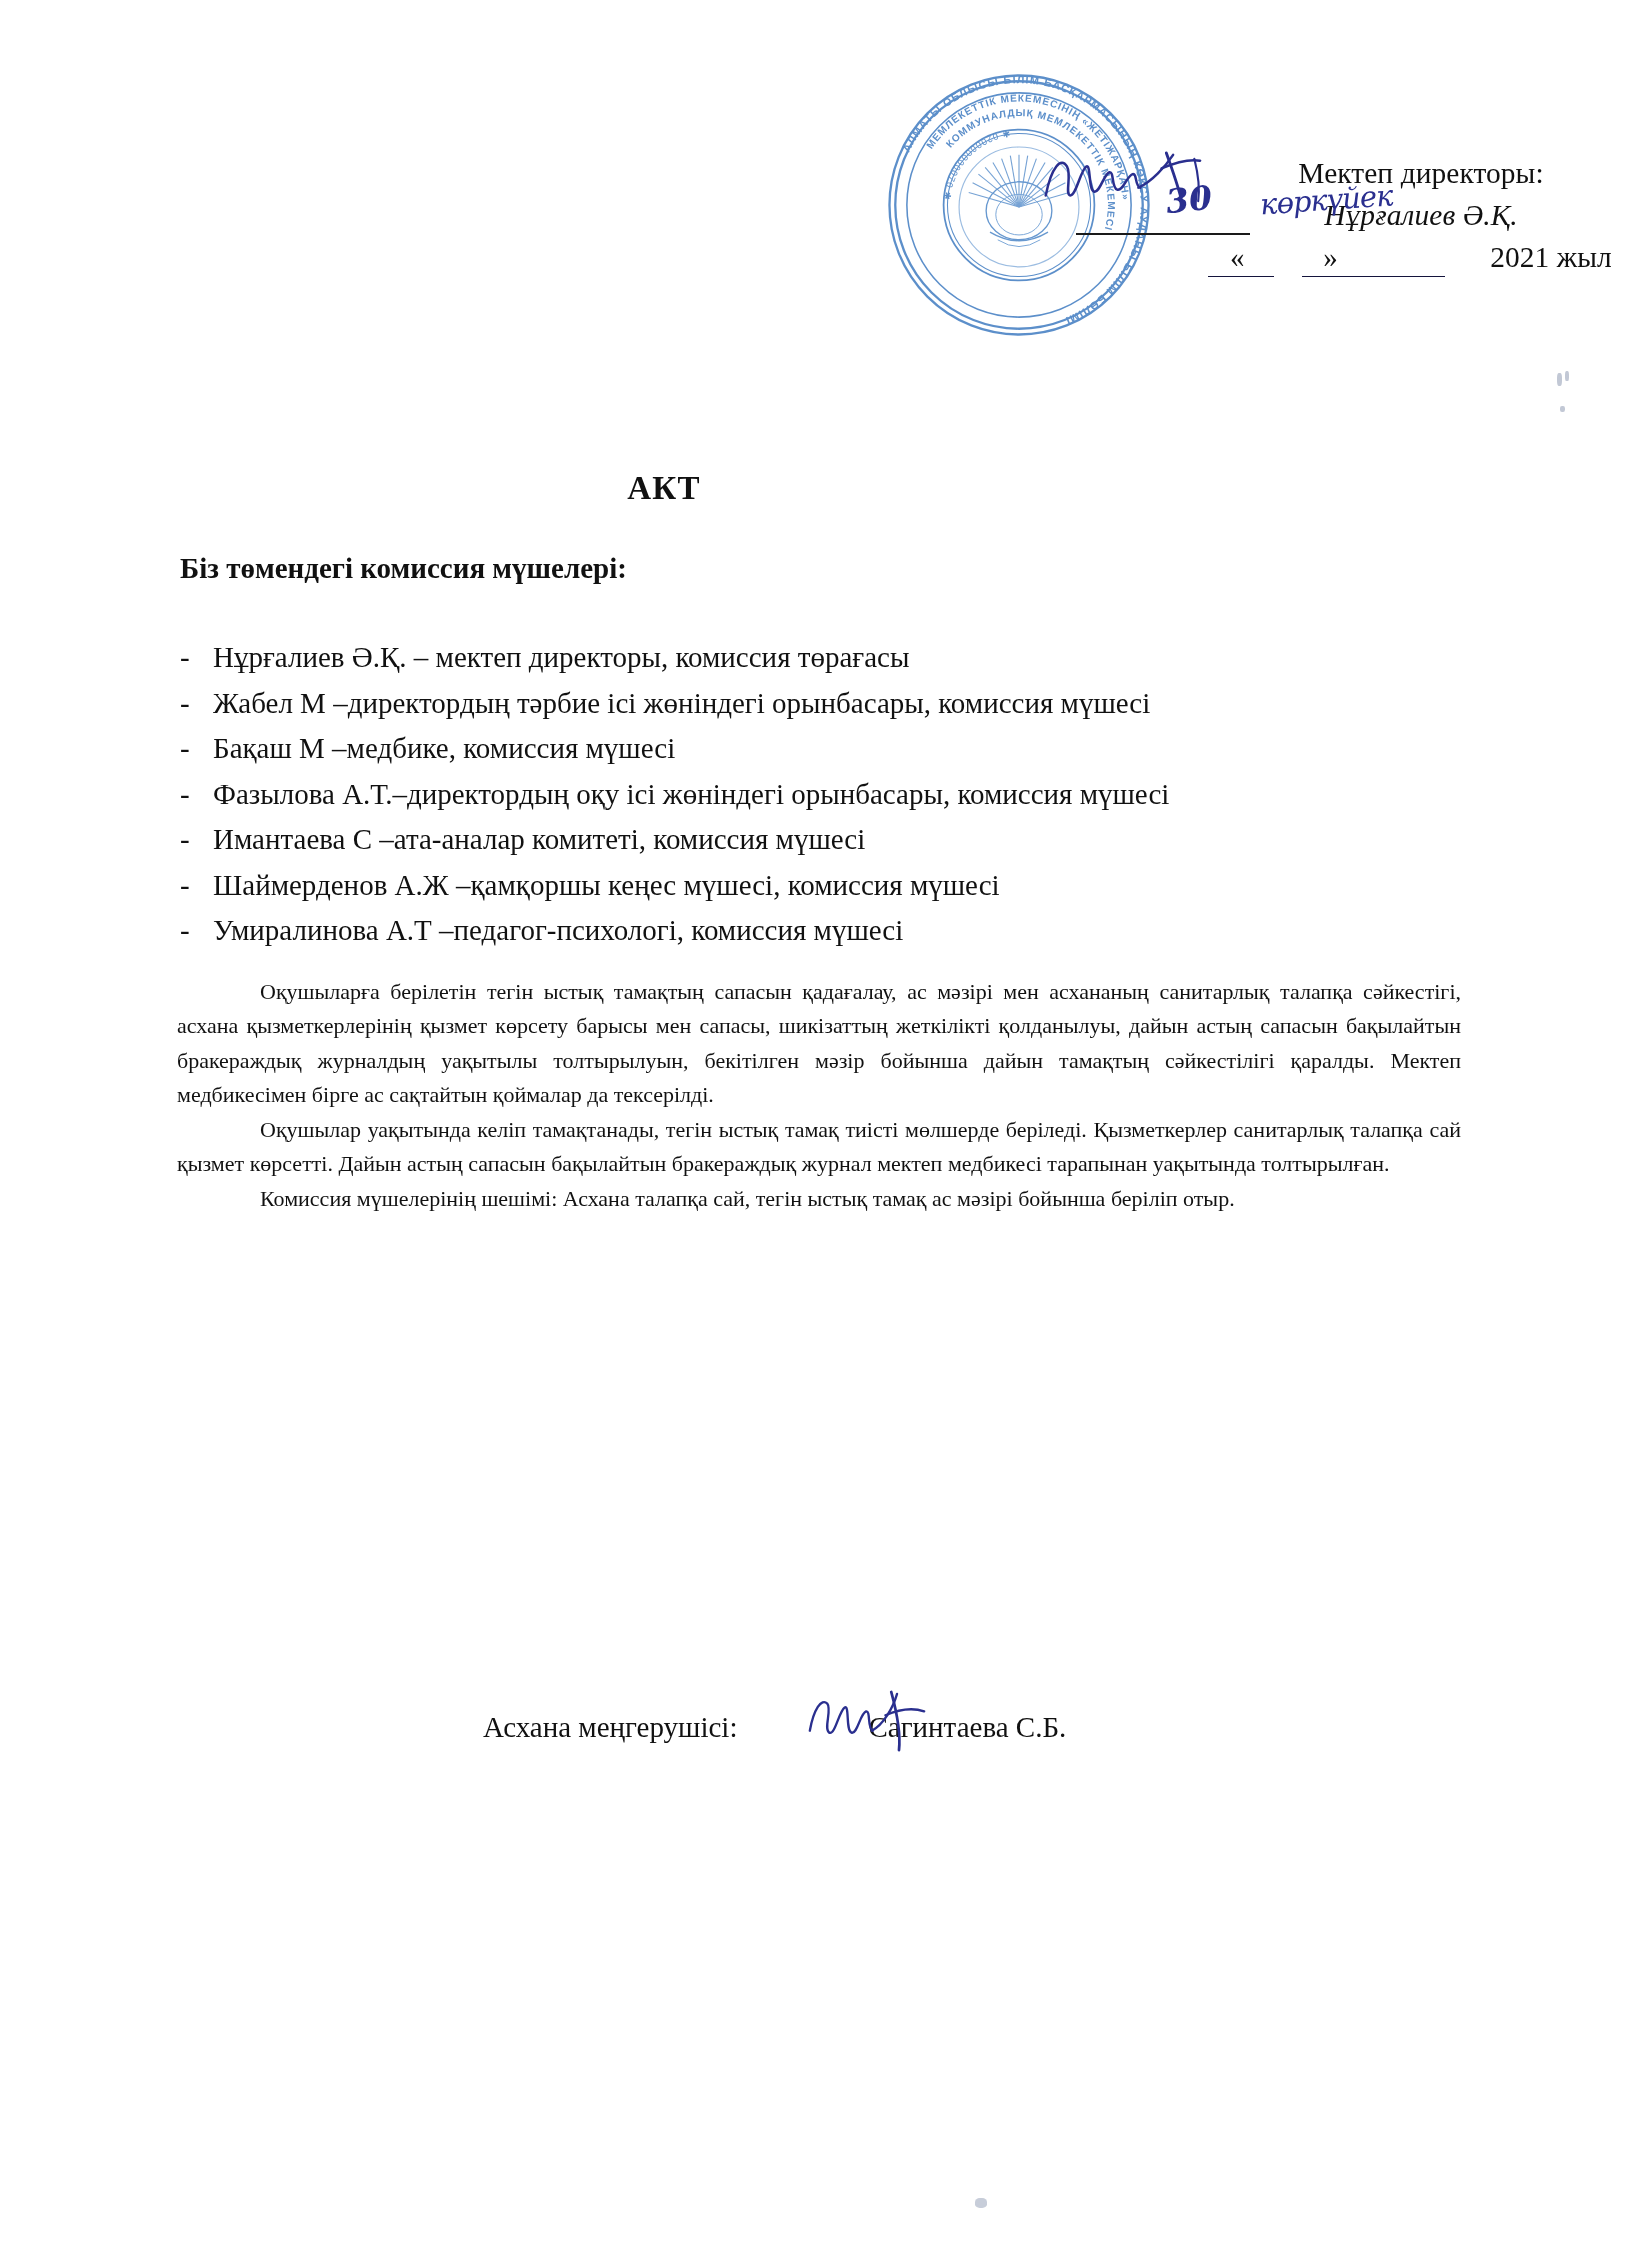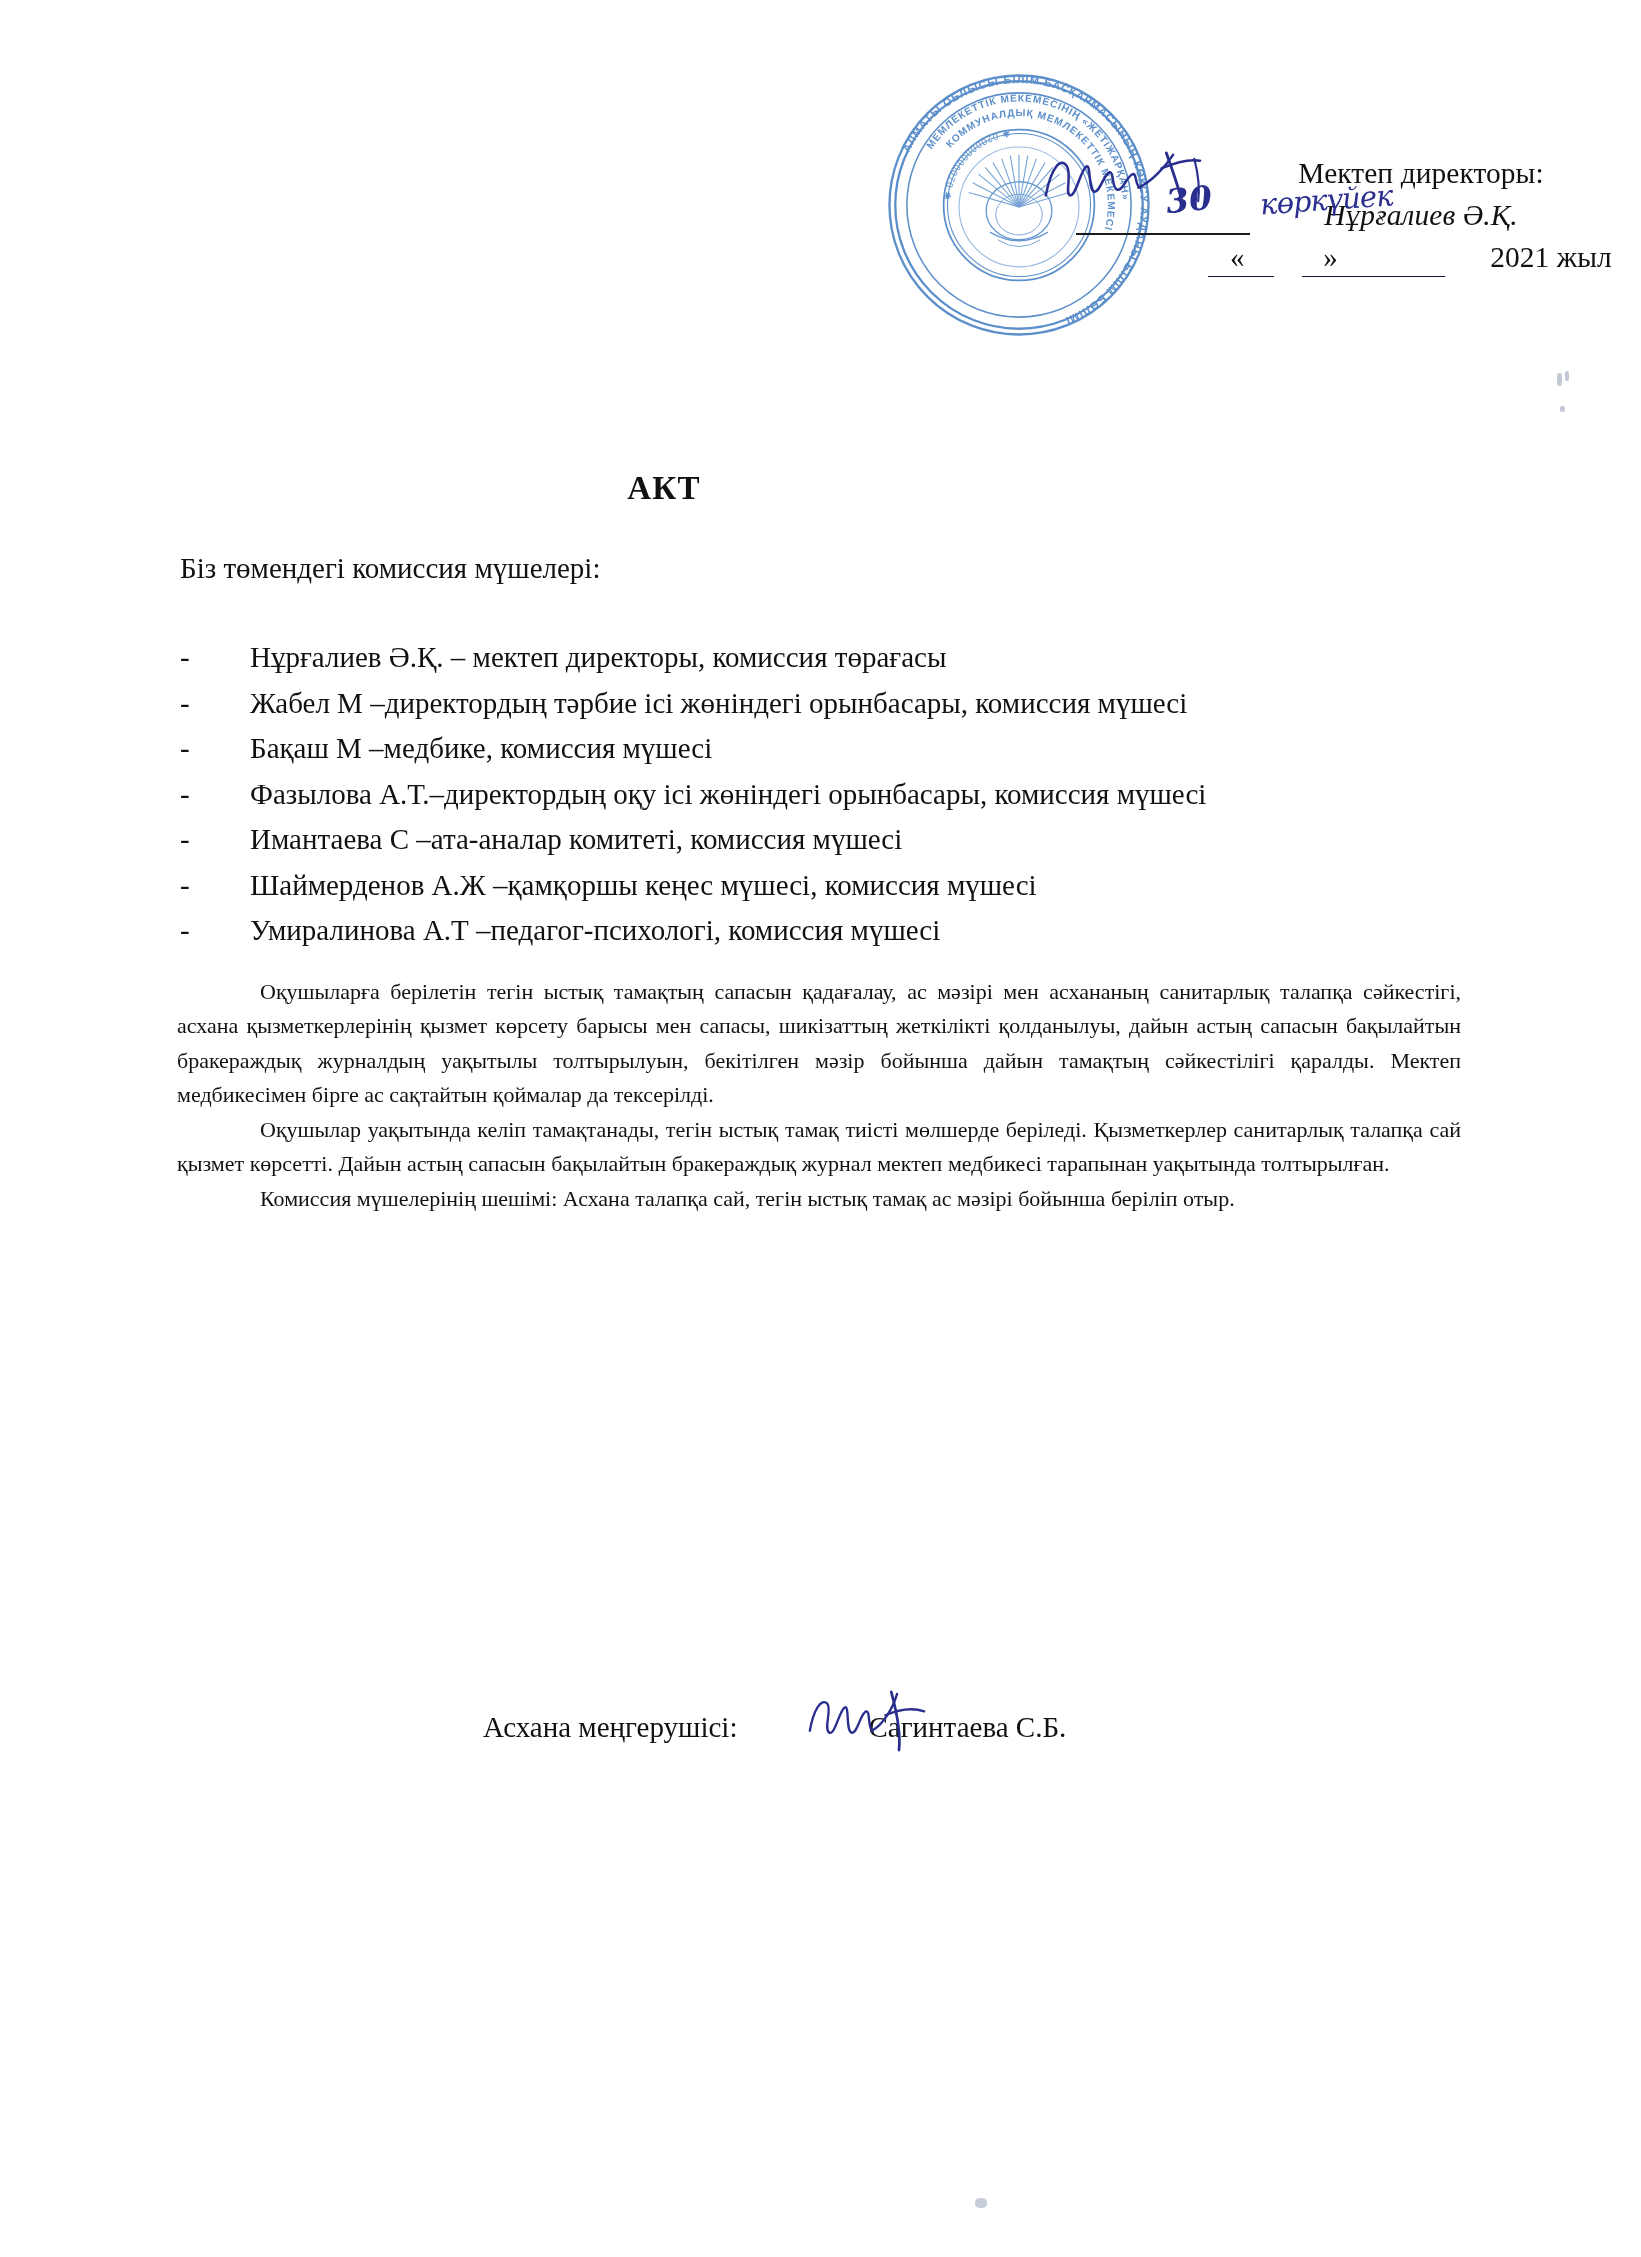--- a/index.html
+++ b/index.html
@@ -126,20 +126,21 @@
     font-weight: bold;
     letter-spacing: 1.2px;
   }
 
   
   .intro {
     position: absolute;
     left: 180px;
     top: 552px;
     font-size: 29px;
+    font-weight: bold;
   }
 
   
   .members {
     position: absolute;
     left: 180px;
     top: 635px;
     width: 1313px;
     font-size: 29px;
     line-height: 1.57;
@@ -148,21 +149,20 @@
     display: flex;
     align-items: baseline;
     white-space: nowrap;
   }
   .member-dash {
     width: 33px;
     flex: 0 0 33px;
   }
   .member-text {
     flex: 1 1 auto;
-    margin-left: 37px;
   }
 
   
   .body-block {
     position: absolute;
     left: 177px;
     top: 975px;
     width: 1284px;
     font-size: 22px;
     line-height: 1.565;

